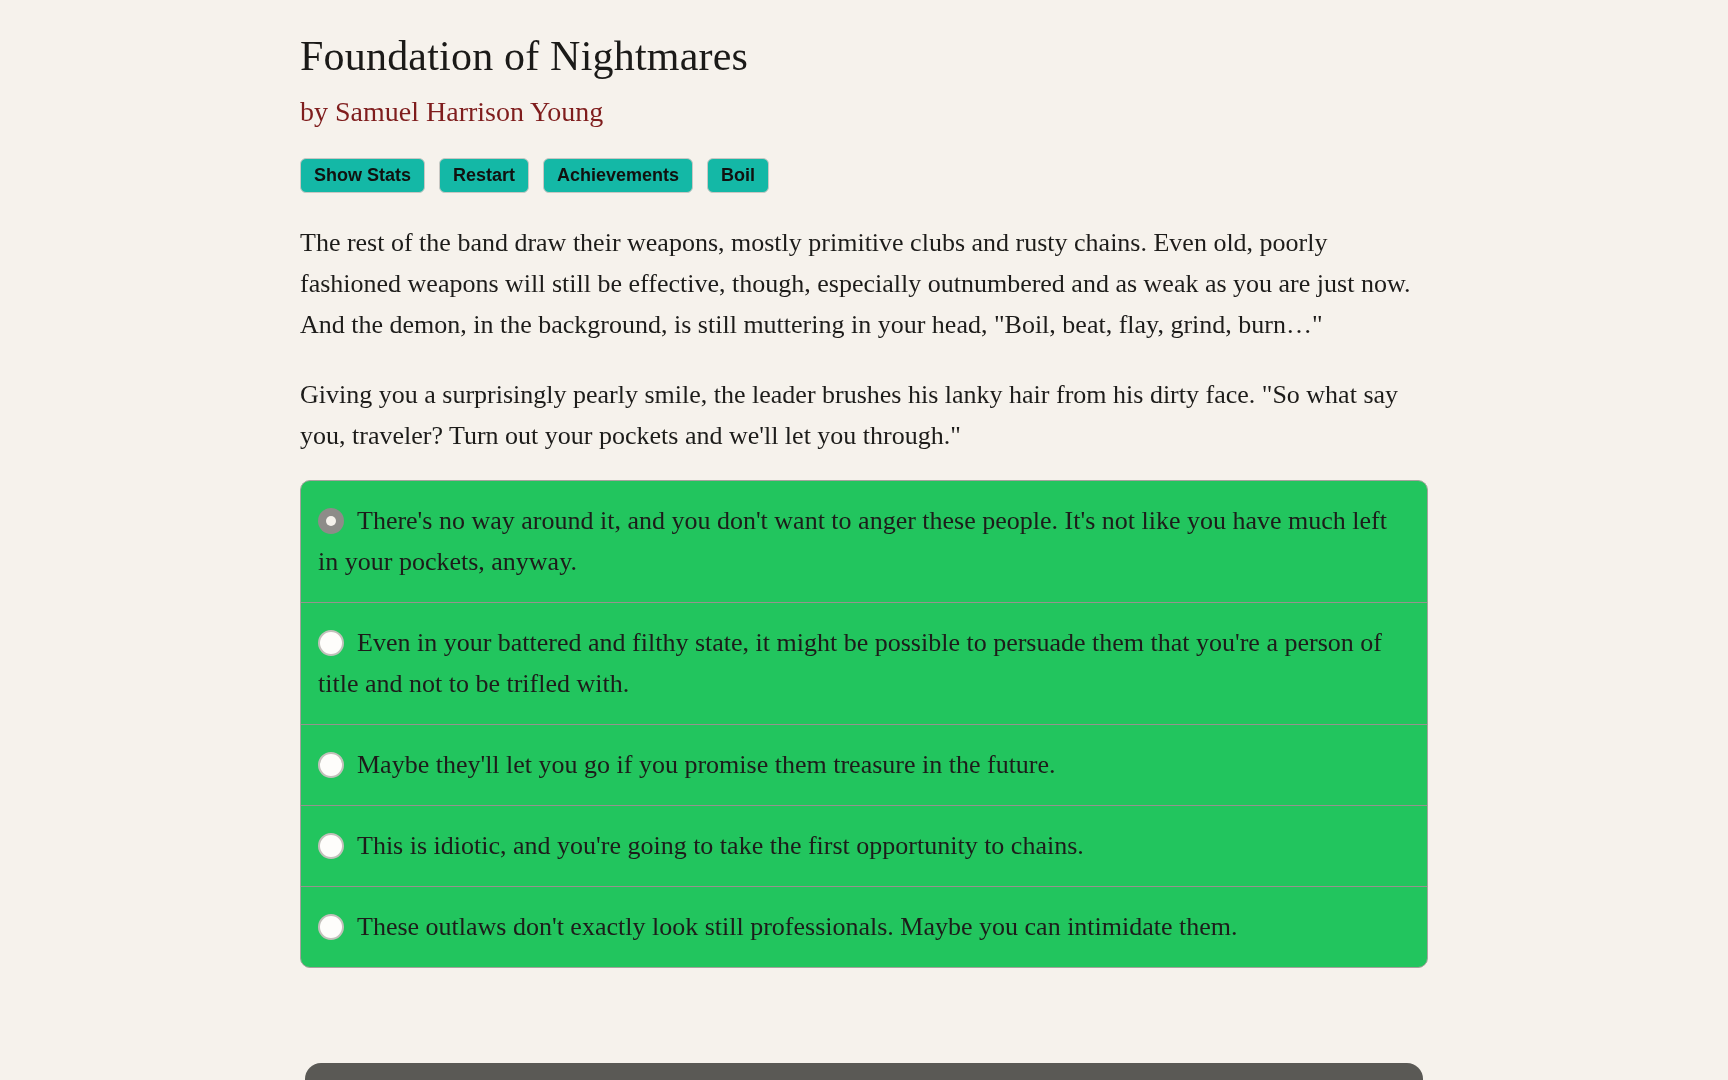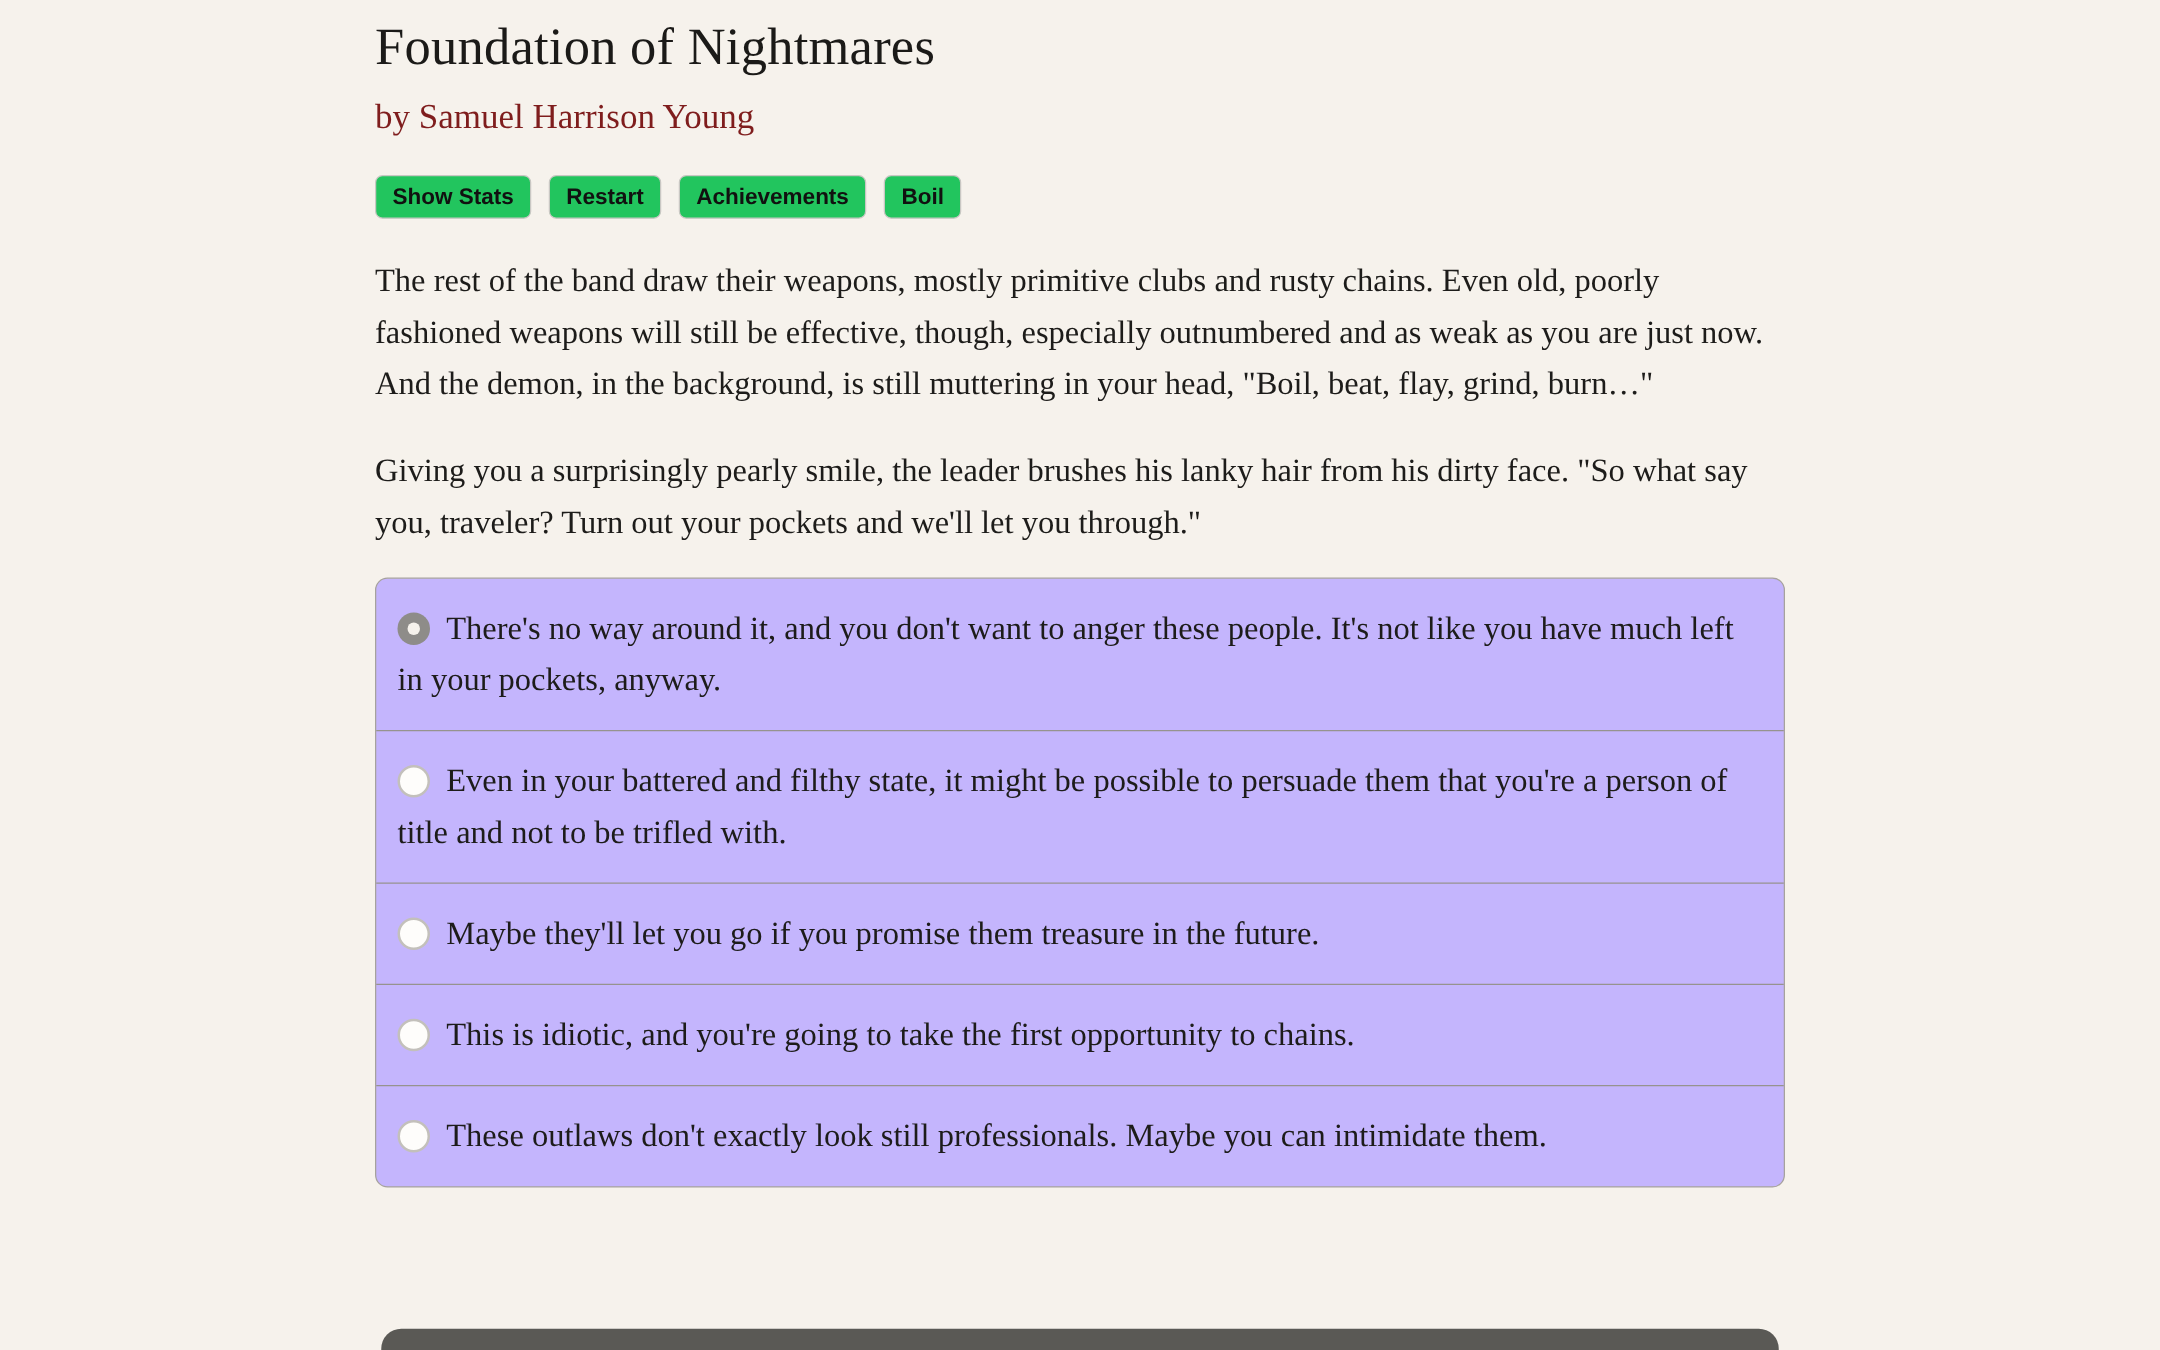--- a/index.html
+++ b/index.html
@@ -11,21 +11,21 @@
     height: 1080px;
     overflow: hidden;
     position: relative;
     background: #f6f2ec;
     font-family: "Liberation Serif", serif;
     color: #1d1c1a;
   }
   .page {
     width: 1128px;
     margin: 0 auto;
-    padding-top: 14px;
+    padding-top: 32px;
   }
   h1.title {
     margin: 0;
     font-size: 42px;
     line-height: 48px;
     font-weight: 500;
     color: #1b1a18;
     letter-spacing: 0.2px;
   }
   .byline {
@@ -39,38 +39,38 @@
     margin-top: 30px;
     display: flex;
     gap: 14px;
     align-items: center;
   }
   .toolbar button {
     font-family: "Liberation Sans", sans-serif;
     font-size: 18px;
     font-weight: 600;
     color: #111110;
-    background: #22c55e;
+    background: #14b8a6;
     border: 1px solid #c9c7c3;
     border-radius: 6px;
     padding: 5px 13px 6px 13px;
     line-height: 22px;
     cursor: pointer;
   }
   .para {
     margin: 29px 0 0 0;
     font-size: 26px;
     line-height: 41px;
     color: #1d1c1a;
   }
   .choices {
     margin-top: 24px;
     border: 1px solid #a6a29d;
     border-radius: 10px;
-    background: #c4b5fd;
+    background: #22c55e;
   }
   .choice-row {
     display: block;
     padding: 19px 17px 20px 17px;
     font-size: 26px;
     line-height: 41px;
     cursor: pointer;
   }
   .choice-row + .choice-row {
     border-top: 1px solid #96938e;

